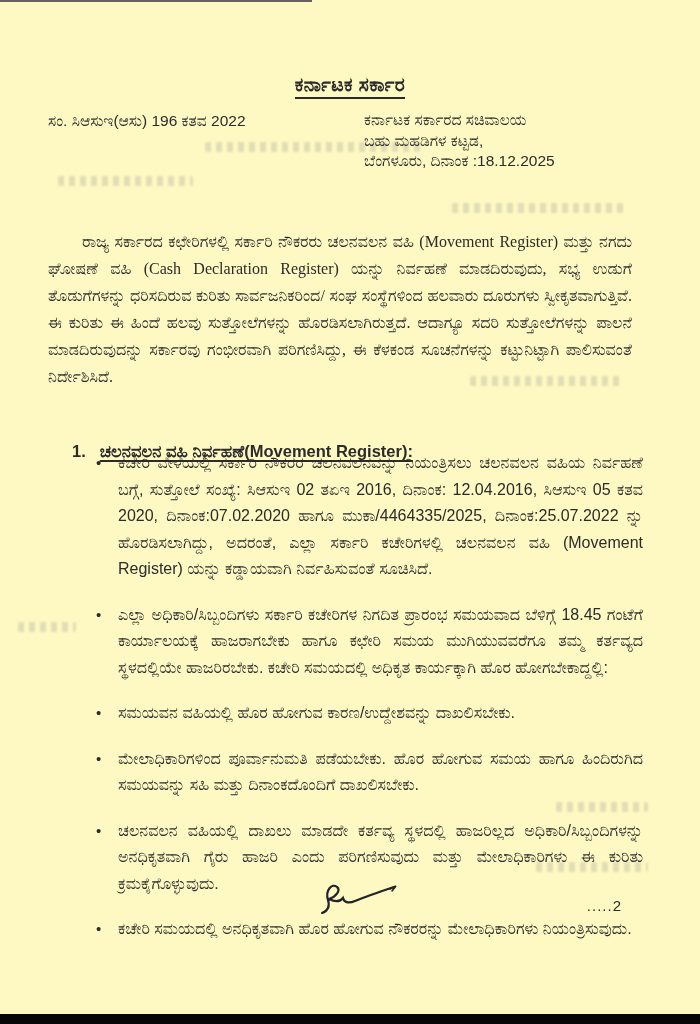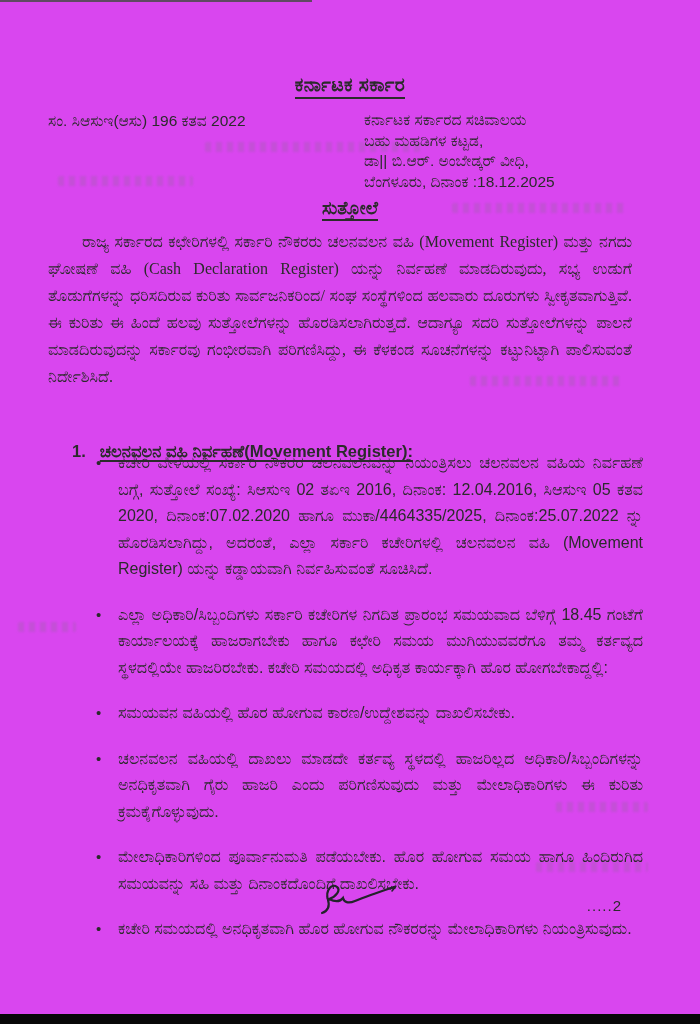--- a/index.html
+++ b/index.html
@@ -4,21 +4,21 @@
 <style>
   html, body { margin: 0; padding: 0; }
   body {
     width: 700px; height: 1024px;
     font-family: "Liberation Sans", "DejaVu Sans", sans-serif;
     background: #ffffff;
   }
   .page {
     position: relative;
     width: 700px; height: 1024px;
-    background: #d946ef;
+    background: #fef9c3;
     color: #2b2b2b;
     overflow: hidden;
   }
   
   .top-scan-line {
     position: absolute; top: 0; left: 0;
     width: 312px; height: 2px;
     background: #4a4a4a; opacity: .85;
   }
   .bottom-scan-bar {
@@ -126,41 +126,37 @@
 
   <div class="doc-title">
     <span class="underlined">ಕರ್ನಾಟಕ ಸರ್ಕಾರ</span>
   </div>
 
   <div class="ref-number">ಸಂ. ಸಿಆಸುಇ(ಆಸು) 196 ಕತವ 2022</div>
 
   <div class="office-address">
     <div>ಕರ್ನಾಟಕ ಸರ್ಕಾರದ ಸಚಿವಾಲಯ</div>
     <div>ಬಹು ಮಹಡಿಗಳ ಕಟ್ಟಡ,</div>
-    <div>ಡಾ|| ಬಿ.ಆರ್. ಅಂಬೇಡ್ಕರ್ ವೀಧಿ,</div>
     <div>ಬೆಂಗಳೂರು, ದಿನಾಂಕ :18.12.2025</div>
   </div>
 
-  <div class="subject-heading">
-    <span class="underlined">ಸುತ್ತೋಲೆ</span>
-  </div>
 
   <div class="intro-paragraph">ರಾಜ್ಯ ಸರ್ಕಾರದ ಕಛೇರಿಗಳಲ್ಲಿ ಸರ್ಕಾರಿ ನೌಕರರು ಚಲನವಲನ ವಹಿ (Movement Register) ಮತ್ತು ನಗದು ಘೋಷಣೆ ವಹಿ (Cash Declaration Register) ಯನ್ನು ನಿರ್ವಹಣೆ ಮಾಡದಿರುವುದು, ಸಭ್ಯ ಉಡುಗೆ ತೊಡುಗೆಗಳನ್ನು ಧರಿಸದಿರುವ ಕುರಿತು ಸಾರ್ವಜನಿಕರಿಂದ/ ಸಂಘ ಸಂಸ್ಥೆಗಳಿಂದ ಹಲವಾರು ದೂರುಗಳು ಸ್ವೀಕೃತವಾಗುತ್ತಿವೆ. ಈ ಕುರಿತು ಈ ಹಿಂದೆ ಹಲವು ಸುತ್ತೋಲೆಗಳನ್ನು ಹೊರಡಿಸಲಾಗಿರುತ್ತದೆ. ಆದಾಗ್ಯೂ ಸದರಿ ಸುತ್ತೋಲೆಗಳನ್ನು ಪಾಲನೆ ಮಾಡದಿರುವುದನ್ನು ಸರ್ಕಾರವು ಗಂಭೀರವಾಗಿ ಪರಿಗಣಿಸಿದ್ದು, ಈ ಕೆಳಕಂಡ ಸೂಚನೆಗಳನ್ನು ಕಟ್ಟುನಿಟ್ಟಾಗಿ ಪಾಲಿಸುವಂತೆ ನಿರ್ದೇಶಿಸಿದೆ.</div>
 
   <div class="section-heading">
     <span class="heading-number">1.</span>
     <span class="heading-text">ಚಲನವಲನ ವಹಿ ನಿರ್ವಹಣೆ(Movement Register):</span>
   </div>
 
   <ul class="bullet-list">
     <li>ಕಚೇರಿ ವೇಳೆಯಲ್ಲಿ ಸರ್ಕಾರಿ ನೌಕರರ ಚಲನವಲನವನ್ನು ನಿಯಂತ್ರಿಸಲು ಚಲನವಲನ ವಹಿಯ ನಿರ್ವಹಣೆ ಬಗ್ಗೆ, ಸುತ್ತೋಲೆ ಸಂಖ್ಯೆ: ಸಿಆಸುಇ 02 ತಏಇ 2016, ದಿನಾಂಕ: 12.04.2016, ಸಿಆಸುಇ 05 ಕತವ 2020, ದಿನಾಂಕ:07.02.2020 ಹಾಗೂ ಮುಕಾ/4464335/2025, ದಿನಾಂಕ:25.07.2022 ನ್ನು ಹೊರಡಿಸಲಾಗಿದ್ದು, ಅದರಂತೆ, ಎಲ್ಲಾ ಸರ್ಕಾರಿ ಕಚೇರಿಗಳಲ್ಲಿ ಚಲನವಲನ ವಹಿ (Movement Register) ಯನ್ನು ಕಡ್ಡಾಯವಾಗಿ ನಿರ್ವಹಿಸುವಂತೆ ಸೂಚಿಸಿದೆ.</li>
     <li>ಎಲ್ಲಾ ಅಧಿಕಾರಿ/ಸಿಬ್ಬಂದಿಗಳು ಸರ್ಕಾರಿ ಕಚೇರಿಗಳ ನಿಗದಿತ ಪ್ರಾರಂಭ ಸಮಯವಾದ ಬೆಳಿಗ್ಗೆ 18.45 ಗಂಟೆಗೆ ಕಾರ್ಯಾಲಯಕ್ಕೆ ಹಾಜರಾಗಬೇಕು ಹಾಗೂ ಕಛೇರಿ ಸಮಯ ಮುಗಿಯುವವರೆಗೂ ತಮ್ಮ ಕರ್ತವ್ಯದ ಸ್ಥಳದಲ್ಲಿಯೇ ಹಾಜರಿರಬೇಕು. ಕಚೇರಿ ಸಮಯದಲ್ಲಿ ಅಧಿಕೃತ ಕಾರ್ಯಕ್ಕಾಗಿ ಹೊರ ಹೋಗಬೇಕಾದ್ದಲ್ಲಿ:</li>
     <li>ಸಮಯವನ ವಹಿಯಲ್ಲಿ ಹೊರ ಹೋಗುವ ಕಾರಣ/ಉದ್ದೇಶವನ್ನು ದಾಖಲಿಸಬೇಕು.</li>
+    <li>ಮೇಲಾಧಿಕಾರಿಗಳಿಂದ ಪೂರ್ವಾನುಮತಿ ಪಡೆಯಬೇಕು. ಹೊರ ಹೋಗುವ ಸಮಯ ಹಾಗೂ ಹಿಂದಿರುಗಿದ ಸಮಯವನ್ನು ಸಹಿ ಮತ್ತು ದಿನಾಂಕದೊಂದಿಗೆ ದಾಖಲಿಸಬೇಕು.</li>
     <li>ಚಲನವಲನ ವಹಿಯಲ್ಲಿ ದಾಖಲು ಮಾಡದೇ ಕರ್ತವ್ಯ ಸ್ಥಳದಲ್ಲಿ ಹಾಜರಿಲ್ಲದ ಅಧಿಕಾರಿ/ಸಿಬ್ಬಂದಿಗಳನ್ನು ಅನಧಿಕೃತವಾಗಿ ಗೈರು ಹಾಜರಿ ಎಂದು ಪರಿಗಣಿಸುವುದು ಮತ್ತು ಮೇಲಾಧಿಕಾರಿಗಳು ಈ ಕುರಿತು ಕ್ರಮಕೈಗೊಳ್ಳುವುದು.</li>
-    <li>ಮೇಲಾಧಿಕಾರಿಗಳಿಂದ ಪೂರ್ವಾನುಮತಿ ಪಡೆಯಬೇಕು. ಹೊರ ಹೋಗುವ ಸಮಯ ಹಾಗೂ ಹಿಂದಿರುಗಿದ ಸಮಯವನ್ನು ಸಹಿ ಮತ್ತು ದಿನಾಂಕದೊಂದಿಗೆ ದಾಖಲಿಸಬೇಕು.</li>
     <li>ಕಚೇರಿ ಸಮಯದಲ್ಲಿ ಅನಧಿಕೃತವಾಗಿ ಹೊರ ಹೋಗುವ ನೌಕರರನ್ನು ಮೇಲಾಧಿಕಾರಿಗಳು ನಿಯಂತ್ರಿಸುವುದು.</li>
   </ul>
 
   <div class="signature">
     <svg width="88" height="38" viewBox="0 0 88 38" xmlns="http://www.w3.org/2000/svg">
       <path d="M10,33 C16,31 18,26 16,20 C13,10 20,3 25,7 C29,10 24,17 17,19 C23,22 28,22 31,18 C32,22 36,24 43,21 C55,16 70,11 82,7" fill="none" stroke="#23232a" stroke-width="2.2" stroke-linecap="round"></path>
       <path d="M78,9 L84,6 L80,11" fill="none" stroke="#23232a" stroke-width="1.6" stroke-linecap="round"></path>
     </svg>
   </div>
 

